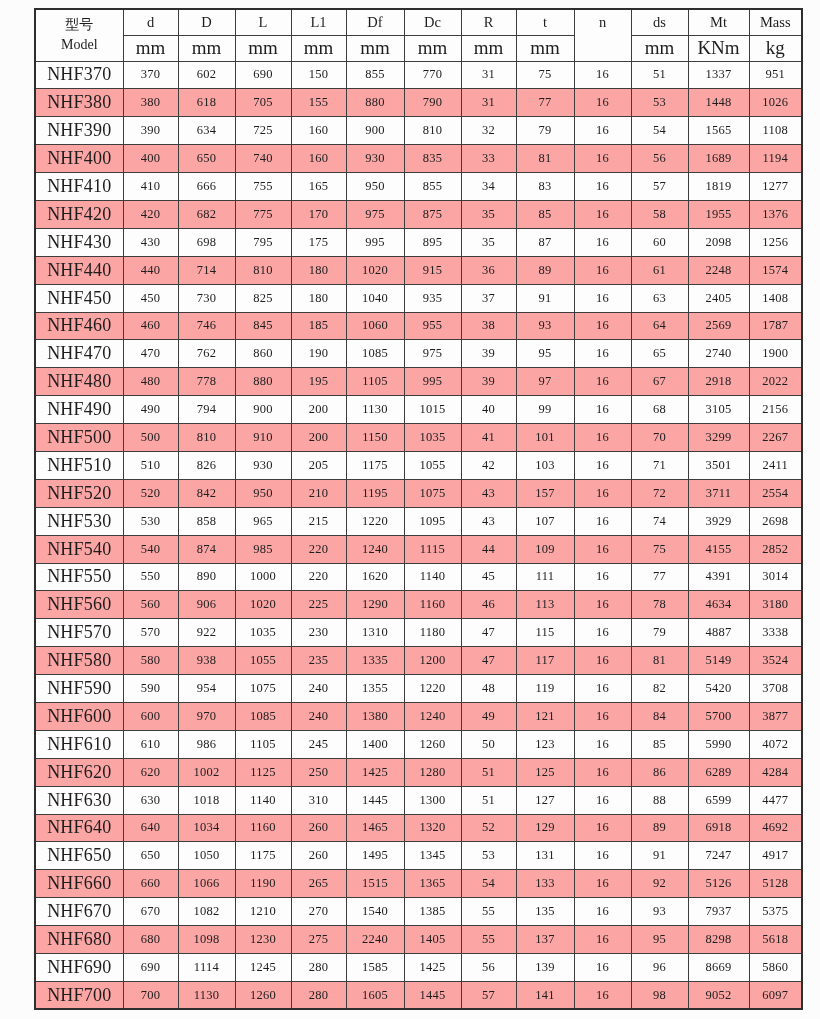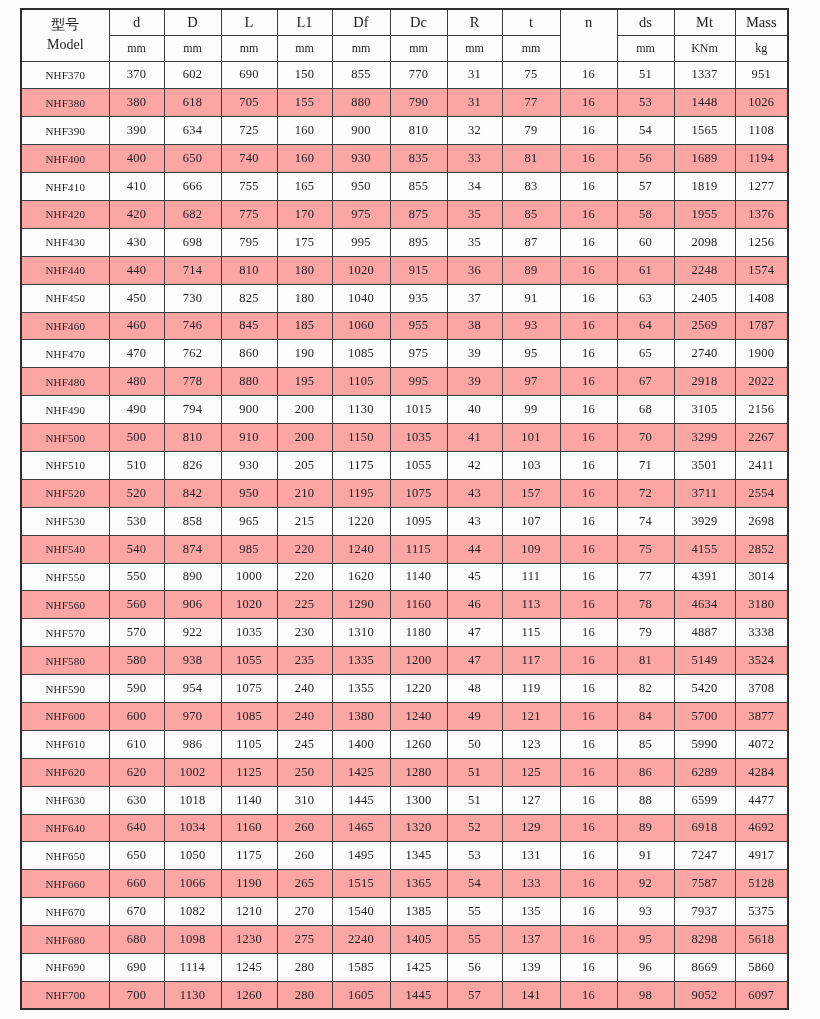--- a/index.html
+++ b/index.html
@@ -4,21 +4,21 @@
 <style>
   * { box-sizing: border-box; }
   html, body {
     margin: 0; padding: 0;
     width: 820px; height: 1019px;
     background: #fcfcfc;
     font-family: "Liberation Serif", "DejaVu Serif", serif;
   }
   .page {
     width: 820px; height: 1019px;
-    padding: 8px 26px 7px 20px;
+    padding: 8px 26px 7px 34px;
   }
   table.spec-table {
     border-collapse: collapse;
     table-layout: fixed;
     width: 767px;
     border: 2px solid #2e2e2e;
     background: #fdfdfd;
   }
   th, td {
     border: 1px solid #3d3d3d;
@@ -27,33 +27,33 @@
     color: #1d1d1d;
     padding: 0;
     overflow: hidden;
     white-space: nowrap;
   }
   thead th {
     height: 26px;
     font-weight: normal;
     font-size: 14.5px;
   }
-  thead th.unit { font-size: 12px; }
+  thead th.unit { font-size: 19px; }
   thead th.model-head {
     font-size: 14px;
     line-height: 1.45;
   }
   thead th.no-b { border-bottom: none; }
   thead th.no-t { border-top: none; }
   tbody td {
     height: 27.9px;
     font-size: 12.5px;
     letter-spacing: 0.3px;
   }
-  tbody td.model { font-size: 11px; letter-spacing: 0.2px; }
+  tbody td.model { font-size: 18px; letter-spacing: 0.2px; }
   tbody tr.alt { background: #fca5a5; }
 </style>
 </head>
 <body>
 
 <div class="page">
   <table class="spec-table">
       <colgroup>
         <col style="width: 88px;">
         <col style="width: 55px;">
@@ -544,21 +544,21 @@
           <td>660</td>
           <td>1066</td>
           <td>1190</td>
           <td>265</td>
           <td>1515</td>
           <td>1365</td>
           <td>54</td>
           <td>133</td>
           <td>16</td>
           <td>92</td>
-          <td>7587</td>
+          <td>5126</td>
           <td>5128</td>
         </tr>
         <tr>
           <td class="model">NHF670</td>
           <td>670</td>
           <td>1082</td>
           <td>1210</td>
           <td>270</td>
           <td>1540</td>
           <td>1385</td>

